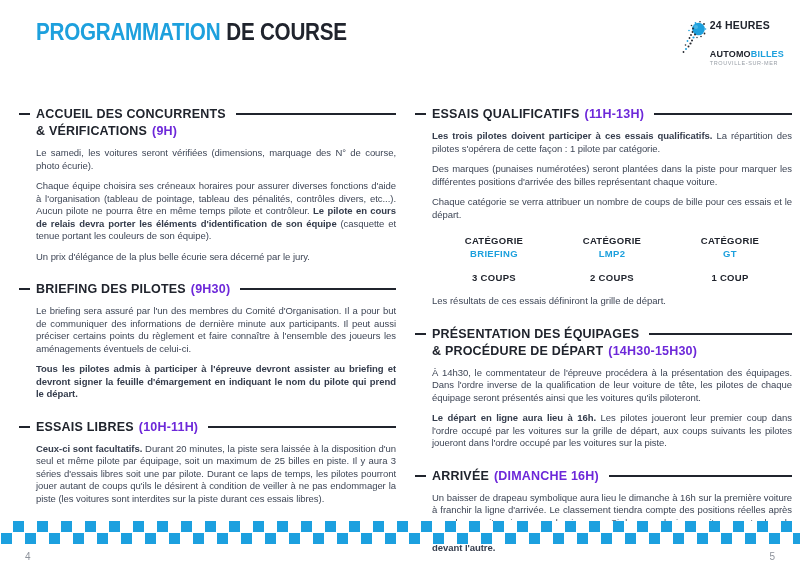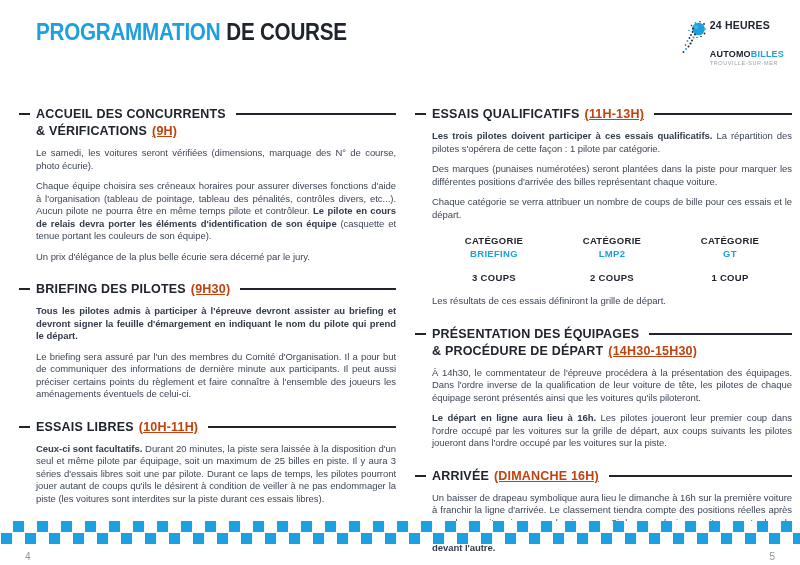--- a/index.html
+++ b/index.html
@@ -30,21 +30,21 @@
   .logo-l3{font-size:5.5px;color:#9aa0a8;letter-spacing:.6px;margin-top:2px;}
   
   .content{display:flex;gap:36px;padding:0 8px 0 28px;margin-top:24px;}
   .col{width:364px;}
   
   .section{position:relative;margin-bottom:18px;margin-top:16px;}
   .section::before{content:"";position:absolute;left:-17px;top:7px;width:11px;height:2px;background:#20242d;}
   .sec-row{display:flex;align-items:center;}
   .sec-row h2,.sec-l2{margin:0;font-size:12.5px;font-weight:800;color:#20242d;letter-spacing:.2px;white-space:nowrap;line-height:16px;}
   .sec-l2{margin-top:1px;}
-  .time{color:#c2410c;margin-left:5px;font-weight:800;text-decoration:underline;}
+  .time{color:#6d28d9;margin-left:5px;font-weight:800;}
   .rule{flex:1;height:2px;background:#20242d;margin-left:10px;}
   .sec-body{margin-top:8px;text-align:justify;}
   .sec-body p{margin:0 0 8px;font-size:9.5px;line-height:12.5px;letter-spacing:-.05px;}
   .sec-body p:last-child{margin-bottom:0;}
   .sec-body b{font-weight:700;color:#343c4c;}
   
   .cat-table{display:flex;justify-content:center;gap:34px;text-align:center;margin:14px 0 12px;}
   .cat-cell{width:84px;}
   .cat-header{font-size:9.5px;font-weight:800;color:#20242d;letter-spacing:.3px;}
   .cat-name{font-size:9.5px;font-weight:800;color:#1da0dd;letter-spacing:.3px;margin-top:2px;}
@@ -121,22 +121,22 @@
             <p><span>Un prix d'élégance de la plus belle écurie sera décerné par le jury.</span></p>
           </div>
       </div>
 
       <div class="section">
         <div class="sec-row">
           <h2><span>BRIEFING DES PILOTES</span><span class="time">(9H30)</span></h2>
           <div class="rule"></div>
         </div>
         <div class="sec-body">
+            <p><span>Le briefing sera assuré par l'un des membres du Comité d'Organisation. Il a pour but de communiquer des informations de dernière minute aux participants. Il peut aussi préciser certains points du règlement et faire connaître à l'ensemble des joueurs les aménagements éventuels de celui-ci.</span></p>
             <p><b>Tous les pilotes admis à participer à l'épreuve devront assister au briefing et devront signer la feuille d'émargement en indiquant le nom du pilote qui prend le départ.</b></p>
-            <p><span>Le briefing sera assuré par l'un des membres du Comité d'Organisation. Il a pour but de communiquer des informations de dernière minute aux participants. Il peut aussi préciser certains points du règlement et faire connaître à l'ensemble des joueurs les aménagements éventuels de celui-ci.</span></p>
           </div>
       </div>
 
       <div class="section">
         <div class="sec-row">
           <h2><span>ESSAIS LIBRES</span><span class="time">(10H-11H)</span></h2>
           <div class="rule"></div>
         </div>
         <div class="sec-body">
             <p><b>Ceux-ci sont facultatifs.</b><span> Durant 20 minutes, la piste sera laissée à la disposition d'un seul et même pilote par équipage, soit un maximum de 25 billes en piste. Il y aura 3 séries d'essais libres soit une par pilote. Durant ce laps de temps, les pilotes pourront jouer autant de coups qu'ils le désirent à condition de veiller à ne pas endommager la piste (les voitures sont interdites sur la piste durant ces essais libres).</span></p>

